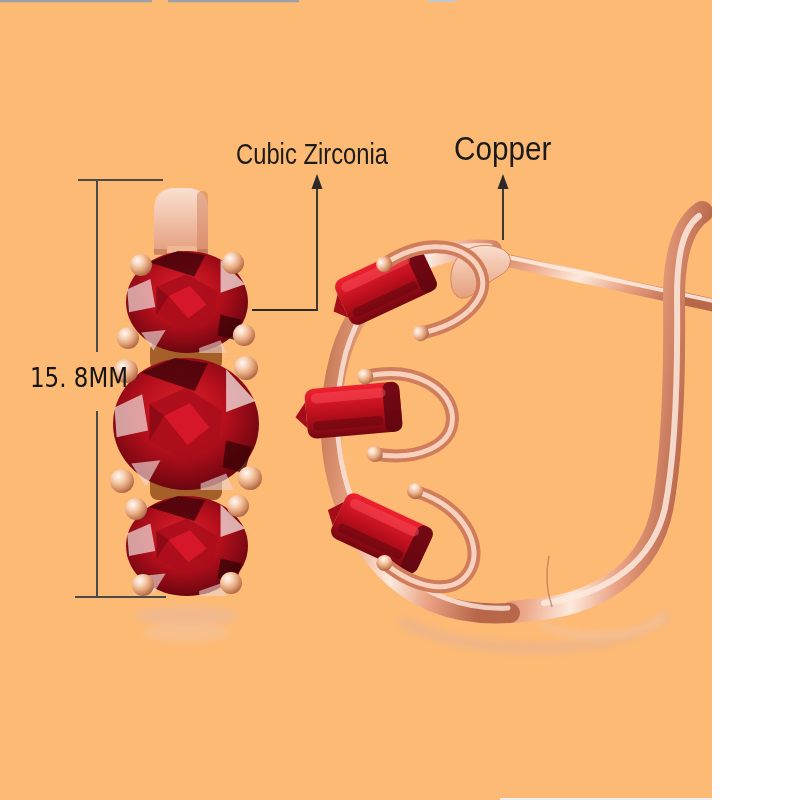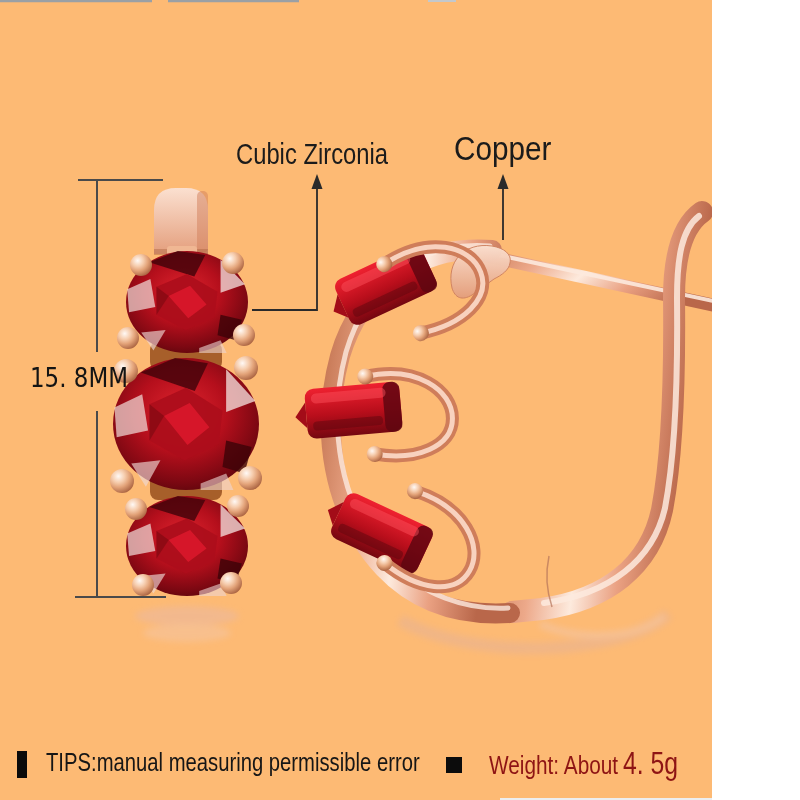--- a/index.html
+++ b/index.html
@@ -209,23 +209,14 @@
       <use href="#loop" transform="translate(432,286) rotate(-25)"></use>
       <use href="#loop" transform="translate(402,414) rotate(-4)"></use>
       <use href="#loop" transform="translate(428,542) rotate(26)"></use>
     </g>
   </svg>
 
   <div class="label label-material">Cubic Zirconia</div>
   <div class="label label-metal">Copper</div>
   <div class="label label-size">15. 8MM</div>
 
-  <div class="footer">
-    <div class="tips-bar"></div>
-    <div class="tips-text">TIPS:manual measuring permissible error</div>
-    <div class="weight-square"></div>
-    <div class="weight-wrap">
-      <span class="weight-label">Weight: About</span>
-      <span class="weight-value">4. 5g</span>
-    </div>
-  </div>
 
 </div>
 
 </body></html>

